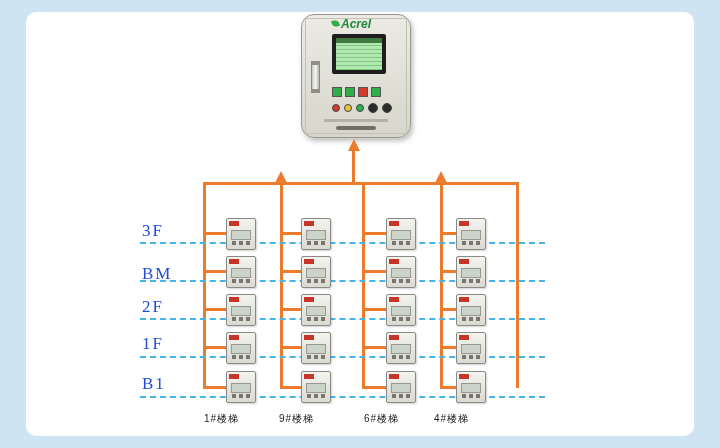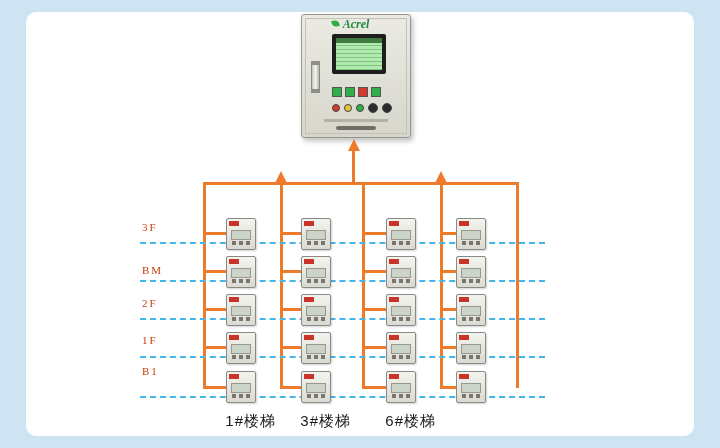--- a/index.html
+++ b/index.html
@@ -17,49 +17,48 @@
   .v-wire{position:absolute;width:3px;background:#ec7c2b;}
   .arrow-up{
     position:absolute;width:0;height:0;
     border-left:6px solid transparent;border-right:6px solid transparent;
     border-bottom:12px solid #ec7c2b;
   }
   .floor-line{position:absolute;left:140px;width:405px;height:0;border-top:2px dashed #45b6e8;}
 
   
   .floor-label{
-    position:absolute;left:142px;width:40px;color:#c2410c;
+    position:absolute;left:142px;width:40px;color:#1d4ed8;
     font-family:"Liberation Serif","DejaVu Serif",serif;
-    font-size:11px;letter-spacing:2px;
+    font-size:17px;letter-spacing:2px;
   }
   .stair-label{
-    position:absolute;width:72px;text-align:right;color:#1c1c1c;
-    font-size:15px;letter-spacing:1px;top:412px;
+    position:absolute;width:72px;text-align:left;color:#1c1c1c;
+    font-size:10px;letter-spacing:1px;top:412px;
   }
 
   
   .device{
     position:absolute;width:28px;height:30px;
     background:linear-gradient(#f4f4ef,#dadad2);
     border:1px solid #8a8a84;border-radius:2px;
     box-shadow:1px 1px 2px rgba(0,0,0,.18);
   }
   .device i{display:block;position:absolute;}
   .device .badge{left:2px;top:2px;width:10px;height:5px;background:#c9342a;}
   .device .disp{left:4px;top:11px;width:18px;height:8px;background:#ccd4ca;border:1px solid #98988f;}
   .device .keys{left:5px;bottom:4px;width:18px;height:4px;
     background:repeating-linear-gradient(90deg,#77776f 0 4px,rgba(0,0,0,0) 4px 7px);}
 
   
   .cabinet{
     position:absolute;left:301px;top:14px;width:108px;height:122px;
     background:linear-gradient(#ebebe4,#d6d6cc);
-    border:1px solid #98988e;border-radius:3px;
+    border:1px solid #98988e;border-radius:13px;
     box-shadow:2px 3px 5px rgba(0,0,0,.25);
-    font-family:Liberation Serif, serif;
   }
   .cabinet .door{position:absolute;left:3px;top:3px;right:3px;bottom:3px;border:1px solid #c2c2b6;}
   .cabinet .brand{
     position:absolute;top:2px;left:0;right:0;text-align:center;
     color:#1f8a3d;font-style:italic;font-weight:bold;font-size:12px;
   }
   .cabinet .leaf{
     position:absolute;left:30px;top:5px;width:7px;height:7px;background:#2fae4a;
     border-radius:0 70% 0 70%;transform:rotate(-20deg);
   }
@@ -157,21 +156,21 @@
   <div class="floor-line" style="top:242px"></div>
   <div class="floor-line" style="top:280px"></div>
   <div class="floor-line" style="top:318px"></div>
   <div class="floor-line" style="top:356px"></div>
   <div class="floor-line" style="top:396px"></div>
 
   <div class="floor-label" style="top:221px">3F</div>
   <div class="floor-label" style="top:264px">BM</div>
   <div class="floor-label" style="top:297px">2F</div>
   <div class="floor-label" style="top:334px">1F</div>
-  <div class="floor-label" style="top:365px">B1</div>
+  <div class="floor-label" style="top:374px">B1</div>
 
   <div class="device" style="left:226px;top:218px">
       <i class="badge"></i>
       <i class="disp"></i>
       <i class="keys"></i>
     </div>
   <div class="device" style="left:301px;top:218px">
       <i class="badge"></i>
       <i class="disp"></i>
       <i class="keys"></i>
@@ -265,15 +264,16 @@
       <i class="disp"></i>
       <i class="keys"></i>
     </div>
   <div class="device" style="left:456px;top:371px">
       <i class="badge"></i>
       <i class="disp"></i>
       <i class="keys"></i>
     </div>
 
   <div class="stair-label" style="left:204px">1#楼梯</div>
-  <div class="stair-label" style="left:279px">3#楼梯</div>
+  <div class="stair-label" style="left:279px">9#楼梯</div>
   <div class="stair-label" style="left:364px">6#楼梯</div>
+  <div class="stair-label" style="left:434px">4#楼梯</div>
 </div>
 
 </body></html>

